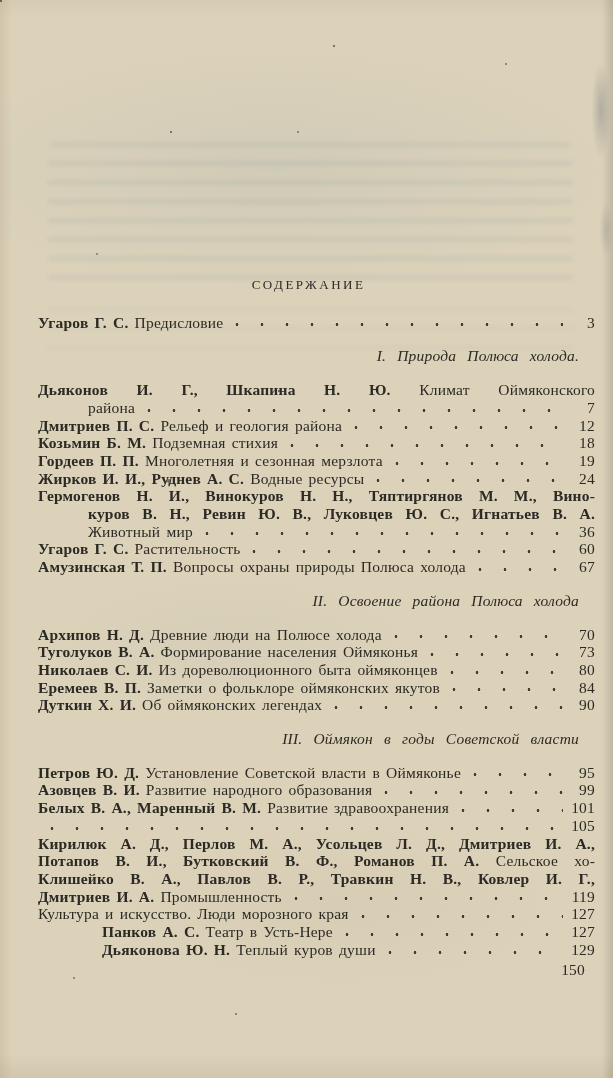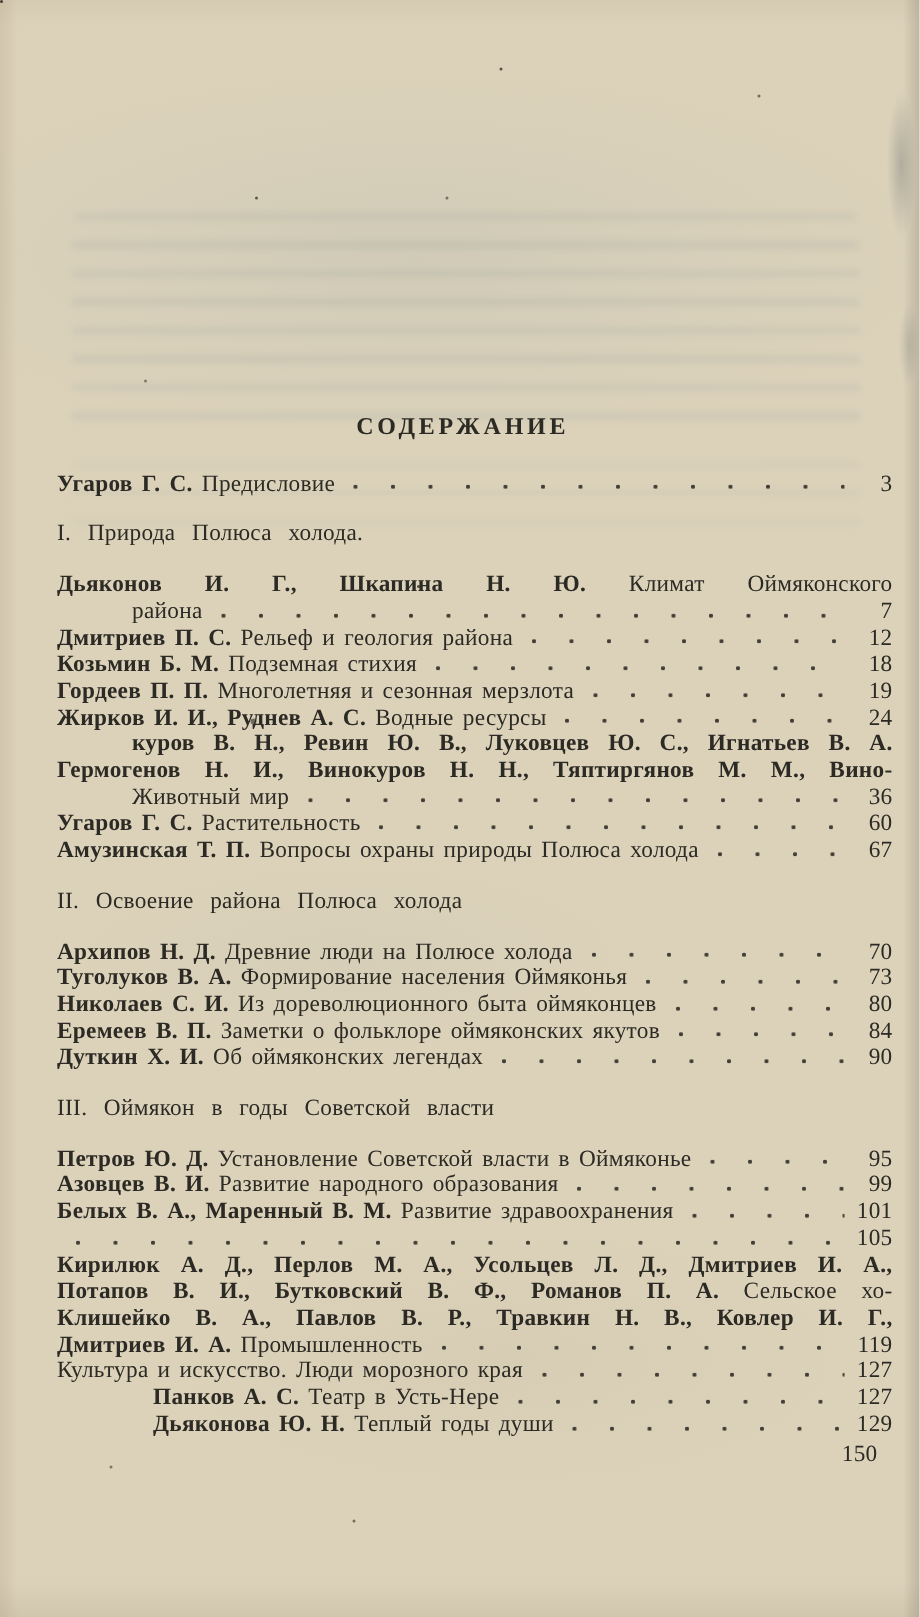--- a/index.html
+++ b/index.html
@@ -47,25 +47,26 @@
       73px 977px 0 0 rgba(42,40,34,0.55),
       235px 1013px 0 0 rgba(42,40,34,0.6);
   }
   .content{
     position:absolute;left:38px;top:276px;width:557px;
     font-size:15.5px;line-height:17.7px;
     letter-spacing:0.2px;word-spacing:2px;
   }
   .title{
     margin:0 16px 20px 0;padding:0;text-align:center;
-    font-size:16px;font-weight:700;letter-spacing:2.5px;word-spacing:4px;
+    font-size:13px;font-weight:400;letter-spacing:2.5px;word-spacing:4px;
   }
   .section{
-    text-align:left;margin:16px 16px 16px 0;
+    text-align:right;margin:16px 16px 16px 0;
     word-spacing:7px;
+    font-style:italic;
   }
   .row{display:flex;align-items:flex-end;white-space:nowrap;}
   .row .txt{flex:0 0 auto;}
   .row .leader{
     flex:1 1 auto;min-width:6px;align-self:flex-end;height:13px;
     margin:0 6px 0 10px;
     background-image:radial-gradient(circle 1.3px at 2px 50%, rgba(44,42,35,0.88) 1.2px, transparent 1.6px);
     background-size:25px 5px;background-repeat:repeat-x;
     background-position:left 2px bottom 4px;
   }
@@ -112,22 +113,22 @@
         <div class="row">
           <span class="txt"><span class="b">Гордеев П. П.</span> <span>Многолетняя и сезонная мерзлота</span></span>
           <span class="leader"></span>
           <span class="pg">19</span>
         </div>
         <div class="row">
           <span class="txt"><span class="b">Жирков И. И., Руднев А. С.</span> <span>Водные ресурсы</span></span>
           <span class="leader"></span>
           <span class="pg">24</span>
         </div>
+        <div class="wrap"><span class="txt"><span class="b">Гермогенов Н. И., Винокуров Н. Н., Тяптиргянов М. М., Вино-</span></span></div>
         <div class="wrap ind1"><span class="txt"><span class="b">куров В. Н., Ревин Ю. В., Луковцев Ю. С., Игнатьев В. А.</span></span></div>
-        <div class="wrap"><span class="txt"><span class="b">Гермогенов Н. И., Винокуров Н. Н., Тяптиргянов М. М., Вино-</span></span></div>
         <div class="row ind1">
           <span class="txt"><span>Животный мир</span></span>
           <span class="leader"></span>
           <span class="pg">36</span>
         </div>
         <div class="row">
           <span class="txt"><span class="b">Угаров Г. С.</span> <span>Растительность</span></span>
           <span class="leader"></span>
           <span class="pg">60</span>
         </div>
@@ -194,20 +195,20 @@
           <span class="txt"><span>Культура и искусство. Люди морозного края</span></span>
           <span class="leader"></span>
           <span class="pg">127</span>
         </div>
         <div class="row ind2">
           <span class="txt"><span class="b">Панков А. С.</span> <span>Театр в Усть-Нере</span></span>
           <span class="leader"></span>
           <span class="pg">127</span>
         </div>
         <div class="row ind2">
-          <span class="txt"><span class="b">Дьяконова Ю. Н.</span> <span>Теплый годы души</span></span>
+          <span class="txt"><span class="b">Дьяконова Ю. Н.</span> <span>Теплый куров души</span></span>
           <span class="leader"></span>
           <span class="pg">129</span>
         </div>
       </div>
     <div class="folio">150</div>
   </div>
 </div>
 
 </body></html>

